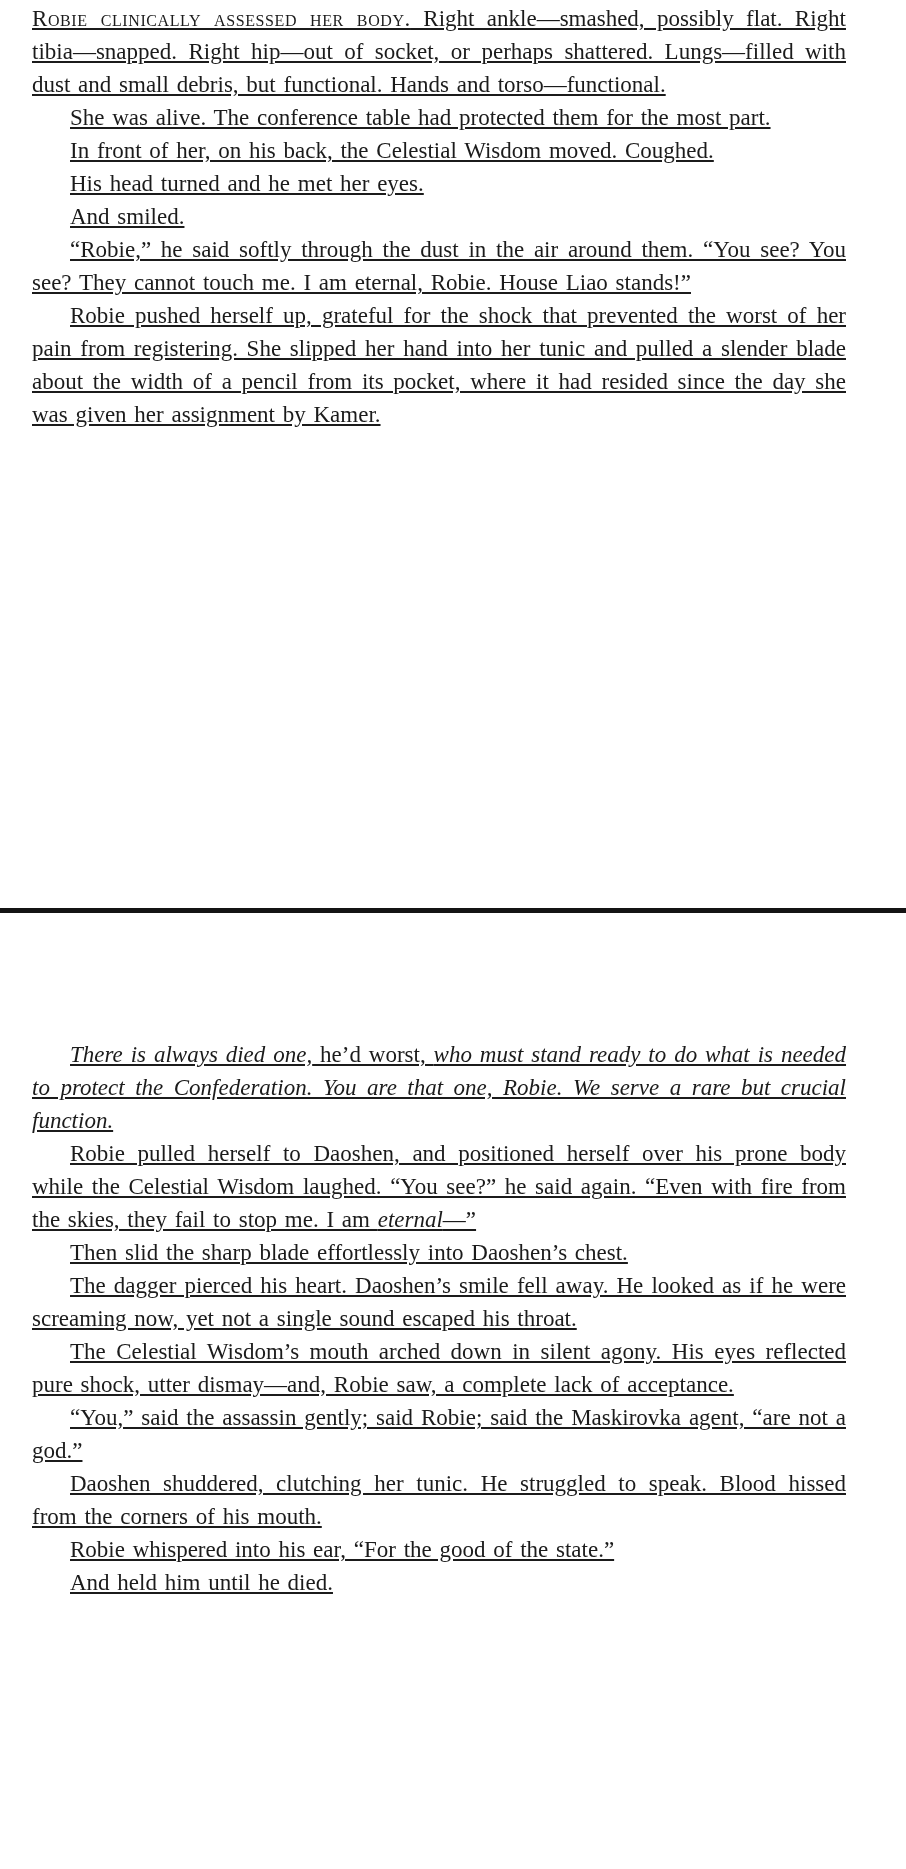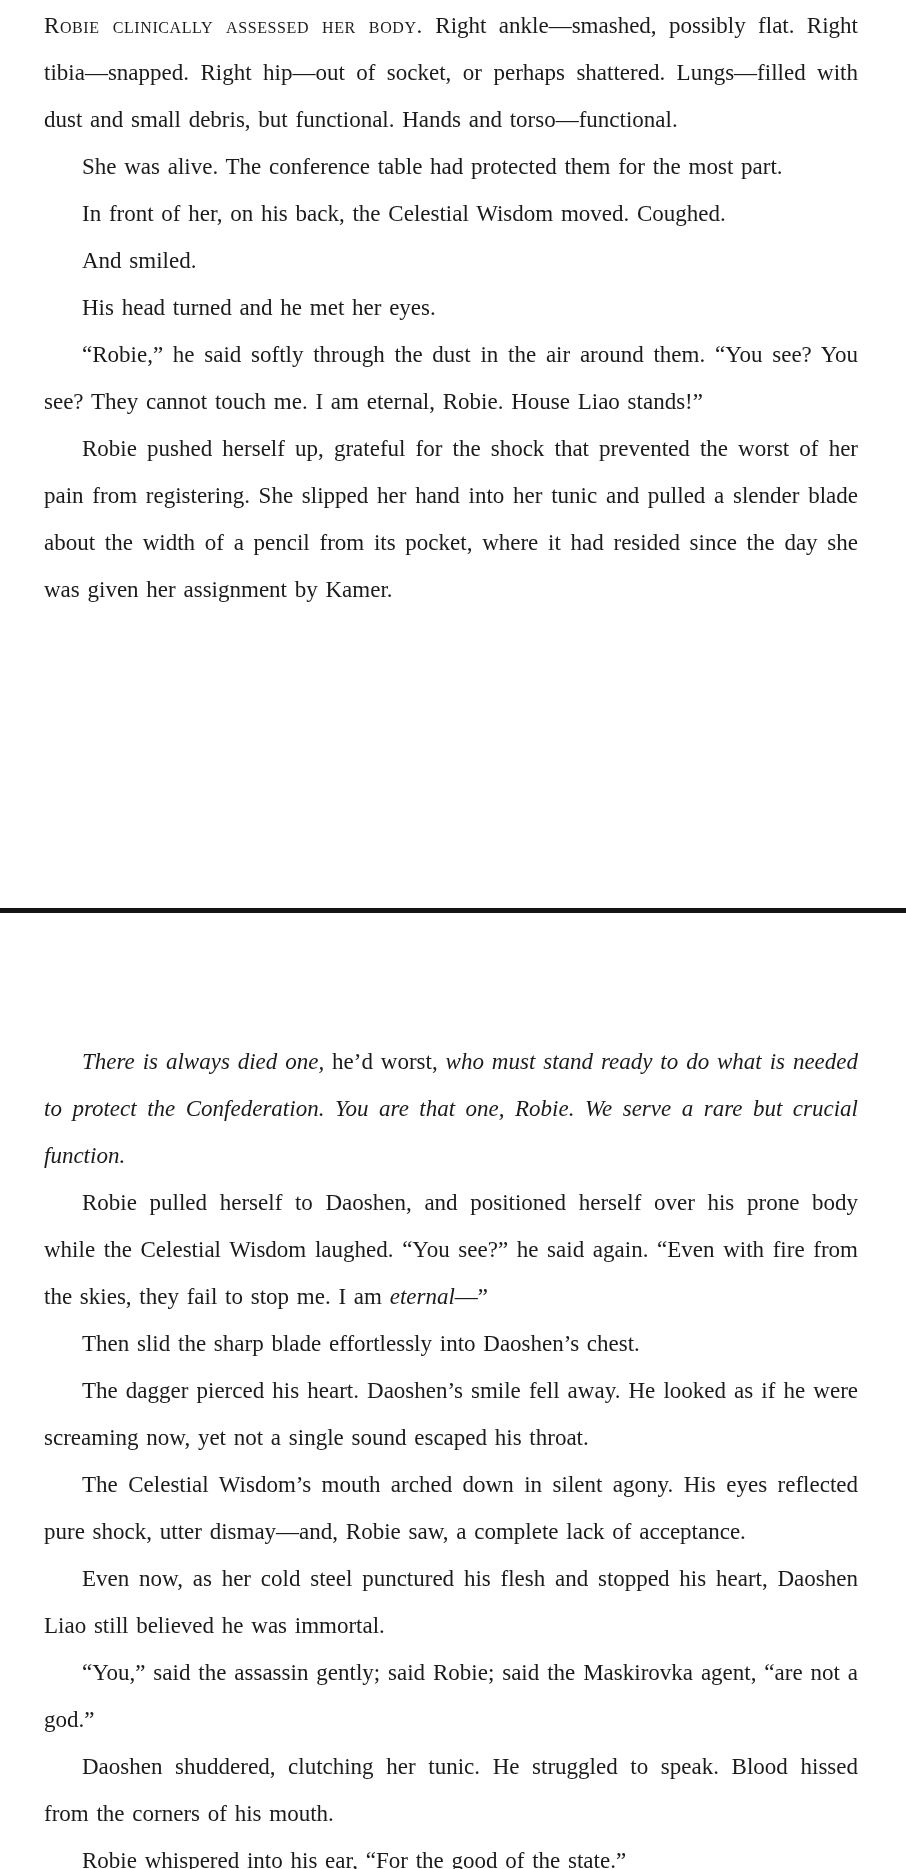--- a/index.html
+++ b/index.html
@@ -13,27 +13,28 @@
   }
   .screen {
     position: relative;
     width: 906px;
     height: 1869px;
     background: #ffffff;
     overflow: hidden;
   }
   .text-block {
     position: absolute;
-    left: 44px;
+    left: 32px;
     width: 814px;
     color: #1b1b1b;
     font-size: 23px;
-    line-height: 47px;
+    line-height: 33px;
     text-align: justify;
     word-spacing: 2px;
+    text-decoration: underline;
   }
   .text-block.top { top: 2px; }
   .text-block.bottom { top: 1038px; }
   .para { margin: 0; }
   .para.indent { text-indent: 38px; }
   .run-italic { font-style: italic; }
   .run-smallcaps { font-variant: small-caps; letter-spacing: 0.6px; }
   .divider {
     position: absolute;
     left: 0;
@@ -44,31 +45,30 @@
   }
 </style>
 </head>
 <body>
 
 <div class="screen" style="background: rgb(255, 255, 255);">
   <div class="text-block top" id="block-page-top" style="color: rgb(27, 27, 27);">
       <p class="para"><span class="run-smallcaps">Robie clinically assessed her body.</span><span class="run-normal"> Right ankle—smashed, possibly flat. Right tibia—snapped. Right hip—out of socket, or perhaps shattered. Lungs—filled with dust and small debris, but functional. Hands and torso—functional.</span></p>
       <p class="para indent"><span class="run-normal">She was alive. The conference table had protected them for the most part.</span></p>
       <p class="para indent"><span class="run-normal">In front of her, on his back, the Celestial Wisdom moved. Coughed.</span></p>
+      <p class="para indent"><span class="run-normal">His head turned and he met her eyes.</span></p>
       <p class="para indent"><span class="run-normal">And smiled.</span></p>
-      <p class="para indent"><span class="run-normal">His head turned and he met her eyes.</span></p>
       <p class="para indent"><span class="run-normal">“Robie,” he said softly through the dust in the air around them. “You see? You see? They cannot touch me. I am eternal, Robie. House Liao stands!”</span></p>
       <p class="para indent"><span class="run-normal">Robie pushed herself up, grateful for the shock that prevented the worst of her pain from registering. She slipped her hand into her tunic and pulled a slender blade about the width of a pencil from its pocket, where it had resided since the day she was given her assignment by Kamer.</span></p>
     </div>
   <div class="divider" style="background: rgb(20, 20, 20);"></div>
   <div class="text-block bottom" id="block-page-bottom" style="color: rgb(27, 27, 27);">
       <p class="para indent"><span class="run-italic">There is always died one,</span><span class="run-normal"> he’d worst, </span><span class="run-italic">who must stand ready to do what is needed to protect the Confederation. You are that one, Robie. We serve a rare but crucial function.</span></p>
       <p class="para indent"><span class="run-normal">Robie pulled herself to Daoshen, and positioned herself over his prone body while the Celestial Wisdom laughed. “You see?” he said again. “Even with fire from the skies, they fail to stop me. I am </span><span class="run-italic">eternal</span><span class="run-normal">—”</span></p>
       <p class="para indent"><span class="run-normal">Then slid the sharp blade effortlessly into Daoshen’s chest.</span></p>
       <p class="para indent"><span class="run-normal">The dagger pierced his heart. Daoshen’s smile fell away. He looked as if he were screaming now, yet not a single sound escaped his throat.</span></p>
       <p class="para indent"><span class="run-normal">The Celestial Wisdom’s mouth arched down in silent agony. His eyes reflected pure shock, utter dismay—and, Robie saw, a complete lack of acceptance.</span></p>
-      <p class="para indent"><span class="run-normal">Even now, as her cold steel punctured his flesh and stopped his heart, Daoshen Liao still believed he was immortal.</span></p>
       <p class="para indent"><span class="run-normal">“You,” said the assassin gently; said Robie; said the Maskirovka agent, “are not a god.”</span></p>
       <p class="para indent"><span class="run-normal">Daoshen shuddered, clutching her tunic. He struggled to speak. Blood hissed from the corners of his mouth.</span></p>
       <p class="para indent"><span class="run-normal">Robie whispered into his ear, “For the good of the state.”</span></p>
       <p class="para indent"><span class="run-normal">And held him until he died.</span></p>
     </div>
 </div>
 
 </body></html>

